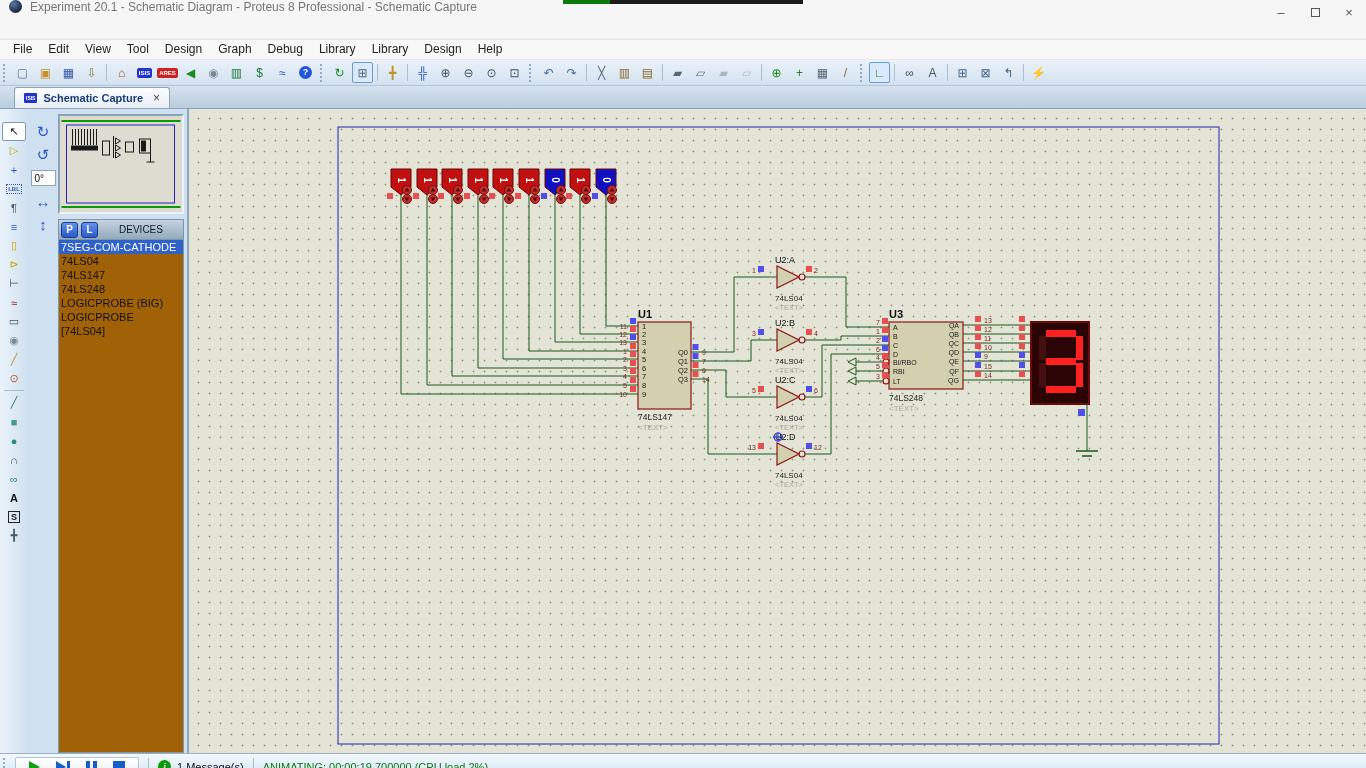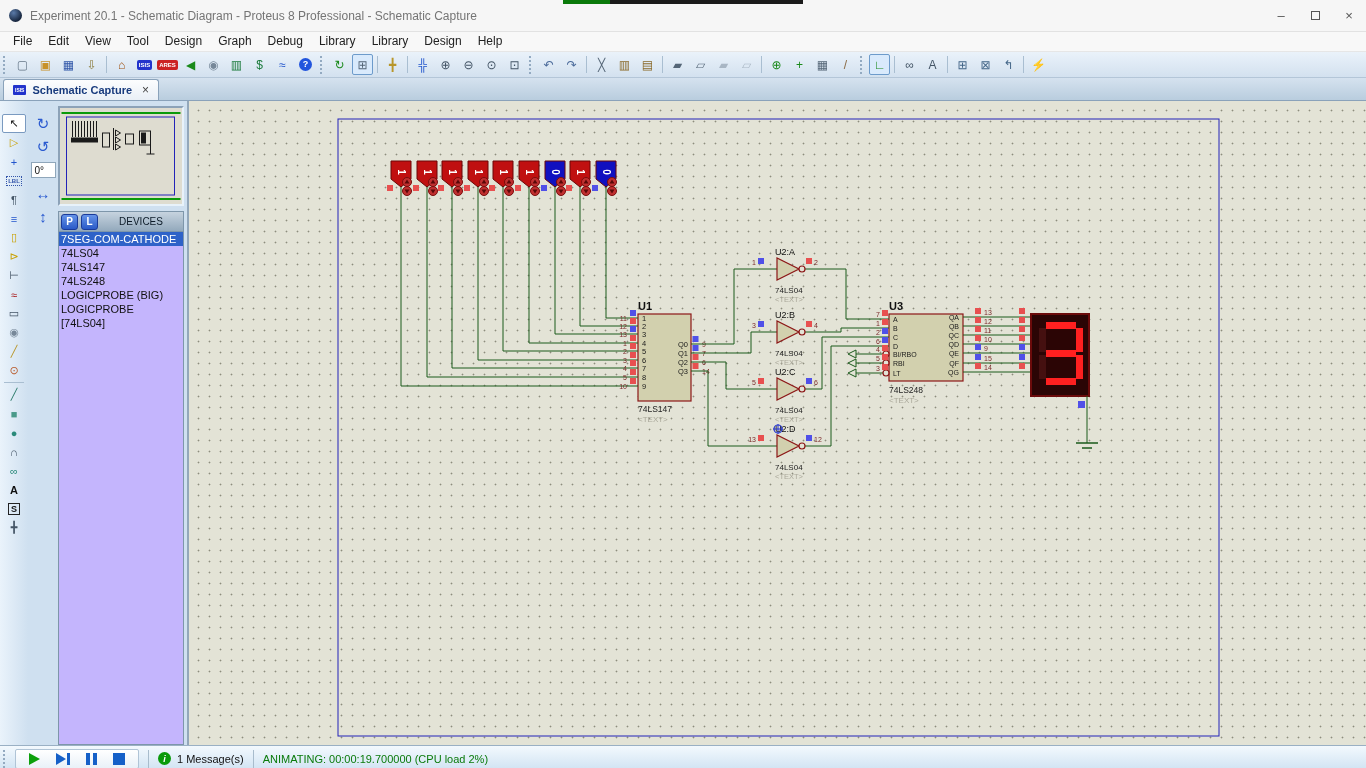--- a/index.html
+++ b/index.html
@@ -1,18 +1,18 @@
 <!DOCTYPE html>
 <html><head>
 <meta charset="utf-8">
 <style>
   * { margin:0; padding:0; box-sizing:border-box; }
   html,body { width:1366px; height:768px; overflow:hidden;
     font-family:"Liberation Sans", sans-serif; background:#d4e2f0; }
-  .titlebar { height:32px; background:#f6f6f6; display:flex; align-items:center;
+  .titlebar { height:40px; background:#f6f6f6; display:flex; align-items:flex-start;
     border-bottom:1px solid #e2e2e2; position:relative; }
   .app-icon { width:13px; height:13px; border-radius:50%; margin:0 8px 0 9px;
     background:radial-gradient(circle at 35% 30%, #5a7aa8, #17263e 70%); }
   .title-text { font-size:12px; color:#757575; flex:1; white-space:nowrap; }
   .win-controls { display:flex; height:24px; }
   .win-btn { width:34px; height:24px; display:flex; align-items:center; justify-content:center;
     color:#555; font-size:13px; }
   .max-box { width:9px; height:9px; border:1px solid #555; }
   .overlay-bar { position:absolute; top:0; left:563px; height:4px; display:flex; z-index:50; }
   .overlay-green { width:47px; height:4px; }
@@ -29,21 +29,21 @@
   .tb-btn { width:21px; height:21px; margin:0 1px; display:flex; align-items:center;
     justify-content:center; font-size:12px; border:1px solid transparent; border-radius:2px; }
   .tb-btn.pressed { border-color:#6d9bcb; background:#d9eafc; }
   .tb-btn.disabled { opacity:.38; }
   .tb-badge { font-size:6px; font-weight:bold; color:#fff; padding:2px 2px; border-radius:2px;
     letter-spacing:0; line-height:1; }
   .tb-badge.round { border-radius:50%; width:13px; height:13px; display:flex;
     align-items:center; justify-content:center; font-size:9px; }
 
   .tabbar { height:23px; background:linear-gradient(#d5e2ef,#b9cdde); display:flex;
-    align-items:flex-end; padding-left:3px; border-bottom:1px solid #8aa2ba;text-align:center; }
+    align-items:flex-end; padding-left:14px; border-bottom:1px solid #8aa2ba;text-align:center; }
   .tab { height:21px; background:linear-gradient(#fcfdfe,#e9eff6); border:1px solid #8aa2ba;
     border-bottom:none; border-radius:3px 3px 0 0; display:flex; align-items:center;
     padding:0 9px; gap:6px; }
   .tab-icon { background:#2233cc; color:#fff; font-size:5px; font-weight:bold;
     padding:2px 2px; border-radius:1px; }
   .tab-label { font-size:11px; font-weight:bold; color:#173a7d; }
   .tab-close { font-size:12px; color:#444; margin-left:4px; }
 
   .main { display:flex; height:644px; }
   .sidebar { width:187px; display:flex; background:#cfe0f0; }
@@ -62,21 +62,21 @@
   .panelcol { flex:1; display:flex; flex-direction:column; padding:5px 3px 0 0; }
   .overview { height:100px; border:2px solid; border-color:#8ca2b8 #e8f2fa #e8f2fa #8ca2b8;
     background:#dedcd0; }
   .overview svg { width:100%; height:100%; display:block; }
   .devheader { height:21px; margin-top:5px; display:flex; align-items:center; gap:3px;
     background:linear-gradient(#c6d3df,#93a9bc); border:1px solid #7e96aa; padding:0 2px; }
   .pl-btn { width:17px; height:16px; background:linear-gradient(#6593e8,#2a5ac8); color:#fff;
     font-weight:bold; font-size:10px; border-radius:3px; border:1px solid #1a3a9a;
     display:flex; align-items:center; justify-content:center; }
   .devheader-label { flex:1; text-align:center; font-size:10px; color:#0d1b28; }
-  .devlist { flex:1; background:#c4b5fd; border:1px solid #7e96aa; border-top:none;
+  .devlist { flex:1; background:#a16207; border:1px solid #7e96aa; border-top:none;
     font-size:11px; line-height:14px; overflow:hidden; }
   .dev-item { padding:0 2px; white-space:nowrap; color:#111; }
   .dev-item.selected { background:#2e62c8; color:#fff; }
 
   .canvas { flex:1; position:relative; border-left:2px solid #93a7ba; background-color:#e3e3d6;
     background-image:radial-gradient(circle,#8d8d7c 0.9px,transparent 1.05px);
     background-size:11px 11px; background-position:4px 4px; }
   .canvas svg { position:absolute; inset:0; font-family:"Liberation Sans",sans-serif; }
 
   .statusbar { height:26px; background:linear-gradient(#f3f9fe,#cfe2f2); border-top:1px solid #9ab0c4;

